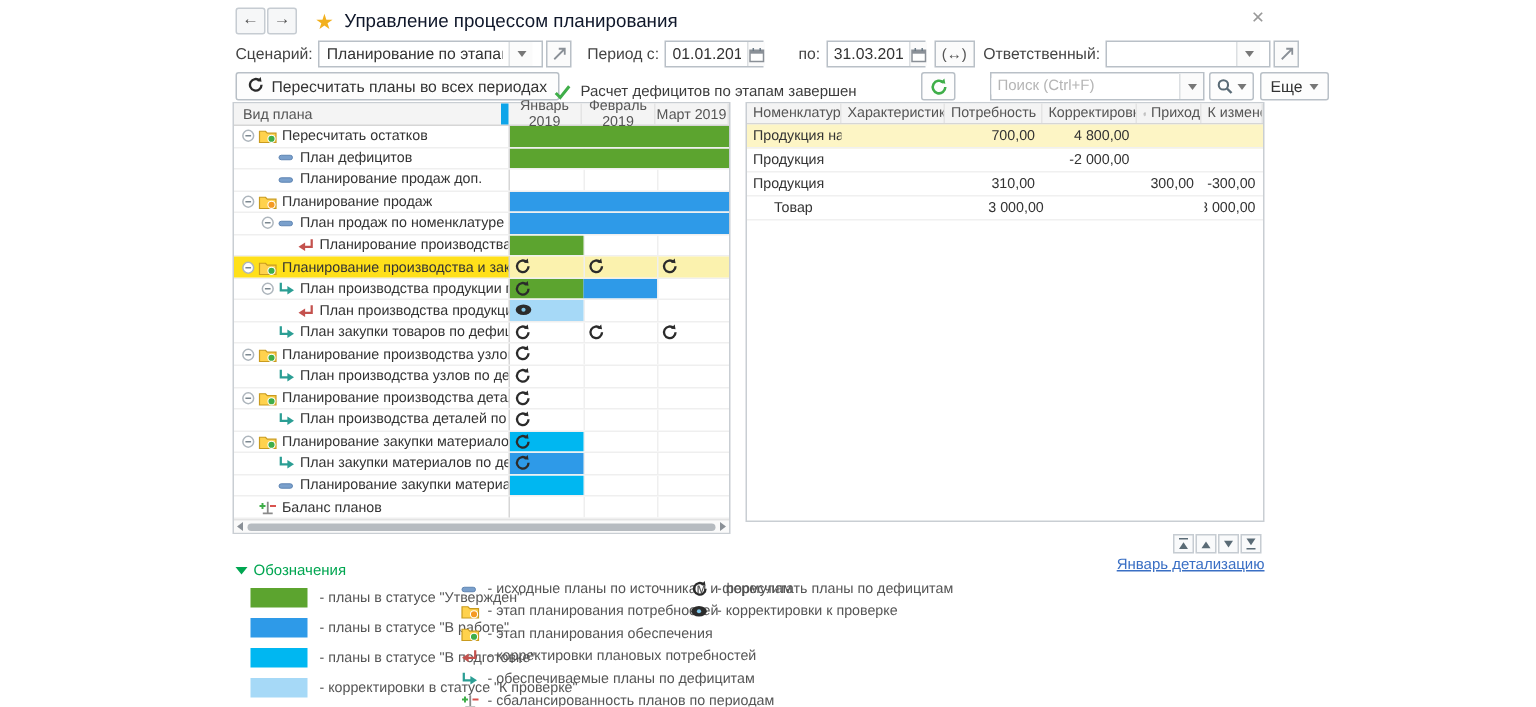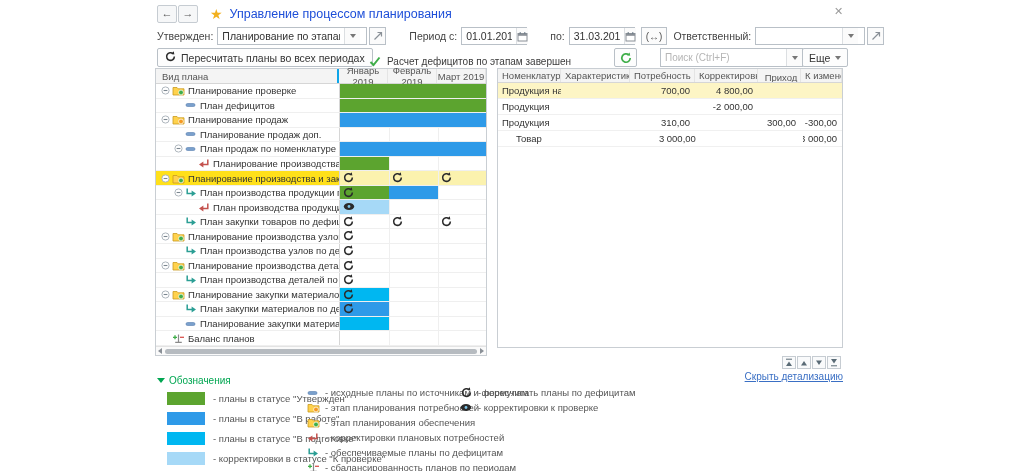--- a/index.html
+++ b/index.html
@@ -9,21 +9,21 @@
     -webkit-font-smoothing:antialiased;
   }
   .app{position:absolute;left:155px;top:0;width:720px;height:471px;font-size:11px}
 
   
   .titlebar{position:absolute;left:2px;top:5px;height:18px;display:flex;align-items:center}
   .nav-btn{width:18px;height:16px;border:1px solid #c6ccd2;background:#f6f7f8;color:#555;
     font-size:11px;line-height:14px;text-align:center;border-radius:2px;cursor:pointer}
   .nav-btn + .nav-btn{margin-left:1px}
   .star{color:#f2b01e;font-size:14px;margin:0 7px 0 12px}
-  .page-title{font-size:12.5px;color:#1d4ed8}
+  .page-title{font-size:12.5px;color:#0f172a}
   .close-btn{position:absolute;left:679px;top:5px;color:#999;font-size:11px;cursor:pointer}
 
   
   .filters{position:absolute;left:2px;top:26px;height:20px;display:flex;align-items:center;
     font-size:10.5px;color:#444;white-space:nowrap}
   .f-label{margin-right:4px}
   .fld{display:flex;align-items:center;height:18px;border:1px solid #b9c0c7;background:#fff;box-sizing:border-box}
   .fld input{border:none;outline:none;font:inherit;font-size:10.5px;color:#333;padding:0 4px;height:14px;background:transparent}
   .combo-btn,.cal-btn{width:15px;height:100%;border-left:1px solid #dcdfe2;display:flex;
     align-items:center;justify-content:center;cursor:pointer;background:#fbfbfb}
@@ -43,21 +43,21 @@
     display:flex;align-items:center;justify-content:center;cursor:pointer;box-sizing:border-box;gap:3px}
   .search-box{position:absolute;left:503px;top:0;width:143px;height:19px;border:1px solid #b9c0c7;
     display:flex;align-items:center;background:#fff;box-sizing:border-box}
   .search-box input{flex:1;border:none;outline:none;font:inherit;font-size:10px;padding:0 4px;min-width:0}
   .search-box input::placeholder{color:#b5b5b5}
 
   
   .gantt{position:absolute;left:0;top:68px;width:332px;height:288px;border:1px solid #c9ced3;box-sizing:border-box;background:#fff}
   .g-head{display:flex;height:14px;background:#f4f4f4;border-bottom:1px solid #d6d6d6;
     font-size:9.5px;color:#555;align-items:center}
-  .g-head-label{width:185px;padding-left:6px;box-sizing:border-box;border-right:2px solid #0ea5e9;height:100%;display:flex;align-items:center}
+  .g-head-label{width:185px;padding-left:6px;box-sizing:border-box;border-right:5px solid #0ea5e9;height:100%;display:flex;align-items:center}
   .g-head-month{width:49px;text-align:center;height:100%;display:flex;align-items:center;justify-content:center;border-right:1px solid #e4e4e4;box-sizing:border-box}
   .g-rows{height:262px;overflow:hidden}
   .g-row{display:flex;height:14.55px;border-bottom:1px solid #efefef;box-sizing:border-box;cursor:pointer}
   .g-label{width:185px;display:flex;align-items:center;border-right:1px solid #d6d6d6;
     overflow:hidden;white-space:nowrap;font-size:9.5px;color:#333;box-sizing:border-box}
   .g-label svg{flex:none;margin-right:3px}
   .g-text{overflow:hidden}
   .g-cells{position:relative;width:147px;overflow:hidden}
   .vline{position:absolute;top:0;bottom:0;width:1px;background:#efefef}
   .bar{position:absolute;top:0;bottom:0}
@@ -104,33 +104,33 @@
 
   <div class="titlebar">
     <div class="nav-btn">←</div>
     <div class="nav-btn">→</div>
     <span class="star">★</span>
     <span class="page-title">Управление процессом планирования</span>
   </div>
   <div class="close-btn">✕</div>
 
   <div class="filters">
-    <span class="f-label">Утвержден:</span>
+    <span class="f-label">Сценарий:</span>
     <span class="fld" style="width:150px">
       <input style="width: 118px;" value="Планирование по этапам">
       <span class="combo-btn">
           <i class="tri-down"></i>
         </span>
     </span>
     <span class="link-btn">
       <svg width="10" height="10">
           <path d="M1.5 8.5 L8 2 M4.5 1.5 h4 v4" fill="none" stroke="#8a9097" stroke-width="1.2"></path>
         </svg>
     </span>
-    <span class="f-label" style="margin-left:23px">Период с:</span>
+    <span class="f-label" style="margin-left:10px">Период с:</span>
     <span class="fld" style="width:66px">
       <input style="width: 46px;" value="01.01.2019">
       <span class="cal-btn">
         <svg width="11" height="11">
             <rect x="1" y="2.5" width="9" height="7.5" fill="#fff" stroke="#8a9097"></rect>
             <rect x="1" y="2.5" width="9" height="2.3" fill="#8a9097"></rect>
             <path d="M3.2 1 v2 M7.8 1 v2" stroke="#6b7a86"></path>
           </svg>
       </span>
     </span>
@@ -186,21 +186,21 @@
           <i class="tri-down"></i>
         </span>
     </div>
     <div class="icon-btn" style="left:649px;width:30px">
       <svg width="11" height="11">
           <circle cx="4.6" cy="4.6" r="3.1" fill="none" stroke="#5a6b76" stroke-width="1.4"></circle>
           <path d="M7 7 l3 3" stroke="#5a6b76" stroke-width="1.6"></path>
         </svg>
       <i class="tri-down"></i>
     </div>
-    <div class="tb-btn" style="left:645px;padding:0 6px">
+    <div class="tb-btn" style="left:683px;padding:0 6px">
       <span>Еще</span>
       <i class="tri-down"></i>
     </div>
   </div>
 
   <div class="gantt">
     <div class="g-head">
       <div class="g-head-label">Вид плана</div>
       <div style="display:flex;height:100%" id="month-heads">
           <div class="g-head-month">Январь 2019</div>
@@ -212,69 +212,69 @@
         <div class="g-row">
           <div class="g-label" style="padding-left: 5px;">
             <svg width="9" height="9" viewBox="0 0 9 9" style="margin-right:2px">
               <circle cx="4.5" cy="4.5" r="3.6" fill="#fff" stroke="#aeb6bd"></circle>
               <path d="M2.6 4.5 h3.8" stroke="#7b8790" stroke-width="1.1"></path>
             </svg>
             <svg width="13" height="11">
               <path d="M1 2.5 h4 l1.2 1.3 H12 v6.2 H1 z" fill="#ffd24d" stroke="#c99b1f" stroke-width="0.8"></path>
               <circle cx="9" cy="7.5" r="2.4" fill="#3fae49" stroke="#fff" stroke-width="0.7"></circle>
             </svg>
-            <span class="g-text">Планирование проверке</span>
+            <span class="g-text">Пересчитать остатков</span>
           </div>
           <div class="g-cells">
             <i class="vline" style="left:49px"></i>
             <i class="vline" style="left:98px"></i>
             <div class="bar" style="left: 0px; width: 147px; background: rgb(92, 164, 47);"></div>
           </div>
         </div>
         <div class="g-row">
           <div class="g-label" style="padding-left: 29px;">
             <svg width="12" height="10">
               <rect x="1" y="3.5" width="9" height="3" rx="1.5" fill="#7aa0cc" stroke="#577eae" stroke-width="0.6"></rect>
             </svg>
             <span class="g-text">План дефицитов</span>
           </div>
           <div class="g-cells">
             <i class="vline" style="left:49px"></i>
             <i class="vline" style="left:98px"></i>
             <div class="bar" style="left: 0px; width: 147px; background: rgb(92, 164, 47);"></div>
+          </div>
+        </div>
+        <div class="g-row">
+          <div class="g-label" style="padding-left: 29px;">
+            <svg width="12" height="10">
+              <rect x="1" y="3.5" width="9" height="3" rx="1.5" fill="#7aa0cc" stroke="#577eae" stroke-width="0.6"></rect>
+            </svg>
+            <span class="g-text">Планирование продаж доп.</span>
+          </div>
+          <div class="g-cells">
+            <i class="vline" style="left:49px"></i>
+            <i class="vline" style="left:98px"></i>
           </div>
         </div>
         <div class="g-row">
           <div class="g-label" style="padding-left: 5px;">
             <svg width="9" height="9" viewBox="0 0 9 9" style="margin-right:2px">
               <circle cx="4.5" cy="4.5" r="3.6" fill="#fff" stroke="#aeb6bd"></circle>
               <path d="M2.6 4.5 h3.8" stroke="#7b8790" stroke-width="1.1"></path>
             </svg>
             <svg width="13" height="11">
               <path d="M1 2.5 h4 l1.2 1.3 H12 v6.2 H1 z" fill="#ffd24d" stroke="#c99b1f" stroke-width="0.8"></path>
               <circle cx="9" cy="7.5" r="2.4" fill="#f59a23" stroke="#fff" stroke-width="0.7"></circle>
             </svg>
             <span class="g-text">Планирование продаж</span>
           </div>
           <div class="g-cells">
             <i class="vline" style="left:49px"></i>
             <i class="vline" style="left:98px"></i>
             <div class="bar" style="left: 0px; width: 147px; background: rgb(46, 154, 232);"></div>
-          </div>
-        </div>
-        <div class="g-row">
-          <div class="g-label" style="padding-left: 29px;">
-            <svg width="12" height="10">
-              <rect x="1" y="3.5" width="9" height="3" rx="1.5" fill="#7aa0cc" stroke="#577eae" stroke-width="0.6"></rect>
-            </svg>
-            <span class="g-text">Планирование продаж доп.</span>
-          </div>
-          <div class="g-cells">
-            <i class="vline" style="left:49px"></i>
-            <i class="vline" style="left:98px"></i>
           </div>
         </div>
         <div class="g-row">
           <div class="g-label" style="padding-left: 18px;">
             <svg width="9" height="9" viewBox="0 0 9 9" style="margin-right:2px">
               <circle cx="4.5" cy="4.5" r="3.6" fill="#fff" stroke="#aeb6bd"></circle>
               <path d="M2.6 4.5 h3.8" stroke="#7b8790" stroke-width="1.1"></path>
             </svg>
             <svg width="12" height="10">
               <rect x="1" y="3.5" width="9" height="3" rx="1.5" fill="#7aa0cc" stroke="#577eae" stroke-width="0.6"></rect>
@@ -554,21 +554,21 @@
         </div>
         <div class="d-hcell" style="width: 69px;">
           <span>Характеристика</span>
         </div>
         <div class="d-hcell" style="width: 65px;">
           <span>Потребность</span>
         </div>
         <div class="d-hcell" style="width: 63px;">
           <span>Корректировка</span>
         </div>
-        <div class="d-hcell" style="width: 43px; flex-direction: column;">
+        <div class="d-hcell" style="width: 43px;">
           <svg width="8" height="10" viewBox="0 0 9 11">
             <path d="M2.5 3 v5 a2 2 0 0 0 4 0 V3 a1.3 1.3 0 0 0 -2.6 0 v4.6" fill="none" stroke="#8a8a8a" stroke-width="1"></path>
           </svg>
           <span>Приход</span>
         </div>
         <div class="d-hcell" style="width: 41px;">
           <span>К изменению</span>
         </div>
       </div>
     <div id="details-rows">
@@ -623,21 +623,21 @@
           <path d="M1 1.5 L4 6 L7 1.5 z" fill="#5a6b76"></path>
         </svg>
       </div>
       <div class="mini-btn">
         <svg width="8" height="9">
           <path d="M1 7.8 h6" stroke="#5a6b76"></path>
           <path d="M1 1 L4 5.5 L7 1 z" fill="#5a6b76"></path>
         </svg>
       </div>
     </div>
-  <div class="hide-link">Скрыть детализацию</div>
+  <div class="hide-link">Январь детализацию</div>
 
   <div class="legend">
     <div class="legend-head">
       <i class="chev"></i>
       <span>Обозначения</span>
     </div>
     <div class="lg-col c1" style="left:12px;top:13px" id="lg-c1">
         <div class="lg-item">
           <span class="lg-sw" style="background: rgb(92, 164, 47);"></span>
           <span>- планы в статусе "Утвержден"</span>

